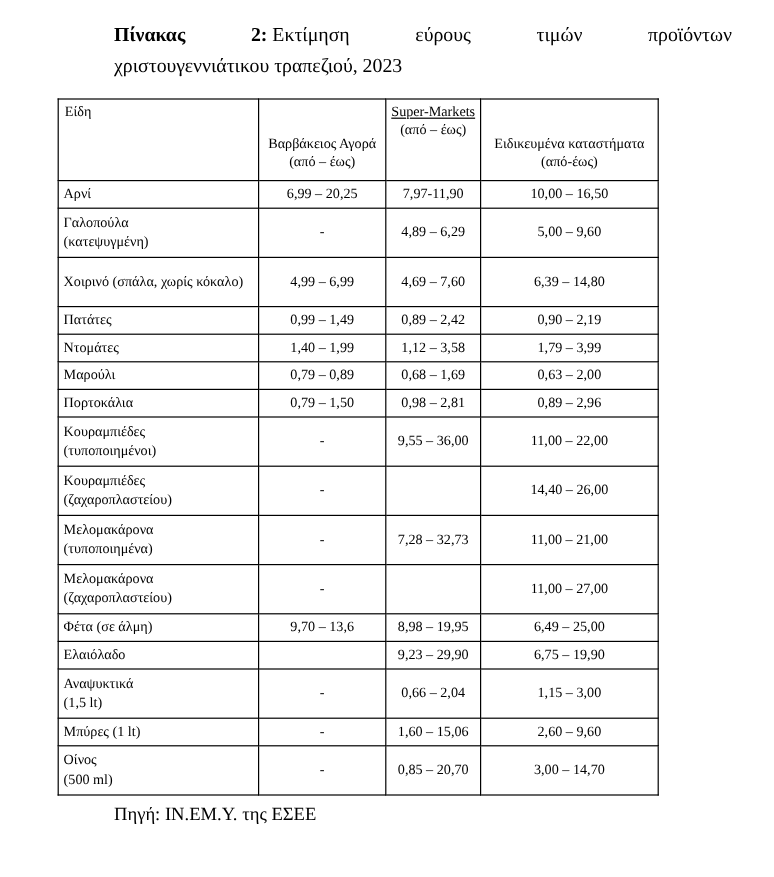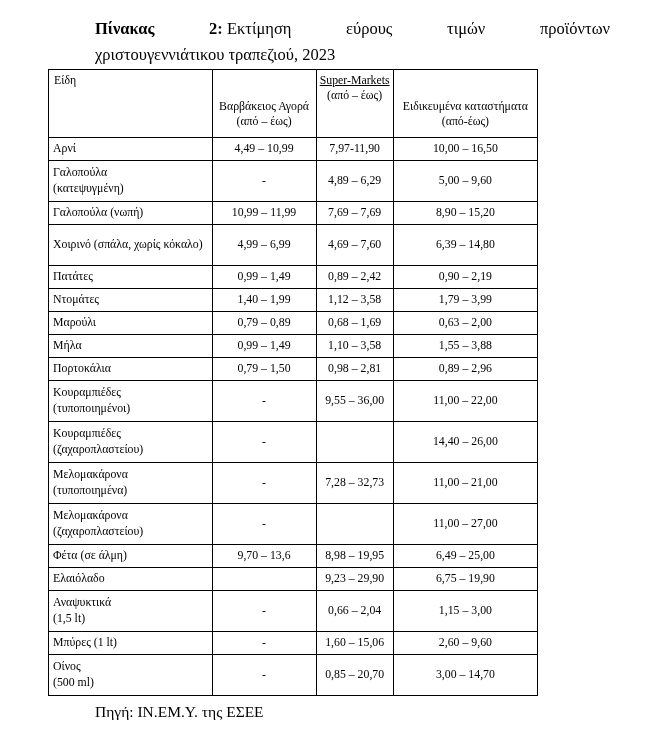--- a/index.html
+++ b/index.html
@@ -3,29 +3,29 @@
 <meta charset="utf-8">
 <style>
   * { margin: 0; padding: 0; box-sizing: border-box; }
   html, body { background: #ffffff; }
   body {
     width: 645px; height: 731px;
     font-family: "Liberation Serif", "DejaVu Serif", serif;
     color: #000;
     overflow: hidden;
   }
-  .page { position: relative; width: 538px; height: 731px; padding: 16px 0 0 48px; }
+  .page { position: relative; width: 645px; height: 731px; padding: 16px 0 0 48px; }
 
   
   .caption { margin-left: 47px; width: 515px; font-size: 16.5px; line-height: 1.6; }
   .caption-line1 { display: flex; justify-content: space-between; }
   .bold { font-weight: bold; }
 
   
-  table { border-collapse: collapse; table-layout: fixed; }
+  table { border-collapse: collapse; table-layout: fixed; margin-top: 13px; }
   th, td { border: 1px solid #000; font-size: 11.8px; font-weight: normal; }
   thead tr { height: 68px; }
   th { padding: 3px 3px; text-align: center; line-height: 1.25; }
   th.h-items   { text-align: left; vertical-align: top; padding-left: 5px; }
   th.h-varv    { vertical-align: bottom; padding-bottom: 8px; }
   th.h-super   { vertical-align: top; }
   th.h-spec    { vertical-align: bottom; padding-bottom: 8px; }
   .u { text-decoration: underline; }
 
   td { padding: 2px 4px; vertical-align: middle; line-height: 1.35; }
@@ -75,35 +75,29 @@
         </th>
         <th class="h-spec">
           <div>Ειδικευμένα καταστήματα</div>
           <div>(από-έως)</div>
         </th>
       </tr>
     </thead>
     <tbody id="rows-body">
         <tr class="row">
           <td class="name"><span>Αρνί</span></td>
-          <td class="val">4,49 – 10,99</td>
+          <td class="val">6,99 – 20,25</td>
           <td class="val">7,97-11,90</td>
           <td class="val">10,00 – 16,50</td>
         </tr>
         <tr class="row tall">
           <td class="name"><span>Γαλοπούλα</span><br><span class="paren">(κατεψυγμένη)</span></td>
           <td class="val">-</td>
           <td class="val">4,89 – 6,29</td>
           <td class="val">5,00 – 9,60</td>
-        </tr>
-        <tr class="row">
-          <td class="name"><span>Γαλοπούλα</span> <span class="paren">(νωπή)</span></td>
-          <td class="val">10,99 – 11,99</td>
-          <td class="val">7,69 – 7,69</td>
-          <td class="val">8,90 – 15,20</td>
         </tr>
         <tr class="row tall">
           <td class="name"><span>Χοιρινό</span> <span class="paren">(σπάλα, χωρίς κόκαλο)</span></td>
           <td class="val">4,99 – 6,99</td>
           <td class="val">4,69 – 7,60</td>
           <td class="val">6,39 – 14,80</td>
         </tr>
         <tr class="row">
           <td class="name"><span>Πατάτες</span></td>
           <td class="val">0,99 – 1,49</td>
@@ -114,26 +108,20 @@
           <td class="name"><span>Ντομάτες</span></td>
           <td class="val">1,40 – 1,99</td>
           <td class="val">1,12 – 3,58</td>
           <td class="val">1,79 – 3,99</td>
         </tr>
         <tr class="row">
           <td class="name"><span>Μαρούλι</span></td>
           <td class="val">0,79 – 0,89</td>
           <td class="val">0,68 – 1,69</td>
           <td class="val">0,63 – 2,00</td>
-        </tr>
-        <tr class="row">
-          <td class="name"><span>Μήλα</span></td>
-          <td class="val">0,99 – 1,49</td>
-          <td class="val">1,10 – 3,58</td>
-          <td class="val">1,55 – 3,88</td>
         </tr>
         <tr class="row">
           <td class="name"><span>Πορτοκάλια</span></td>
           <td class="val">0,79 – 1,50</td>
           <td class="val">0,98 – 2,81</td>
           <td class="val">0,89 – 2,96</td>
         </tr>
         <tr class="row tall">
           <td class="name"><span>Κουραμπιέδες</span><br><span class="paren">(τυποποιημένοι)</span></td>
           <td class="val">-</td>

